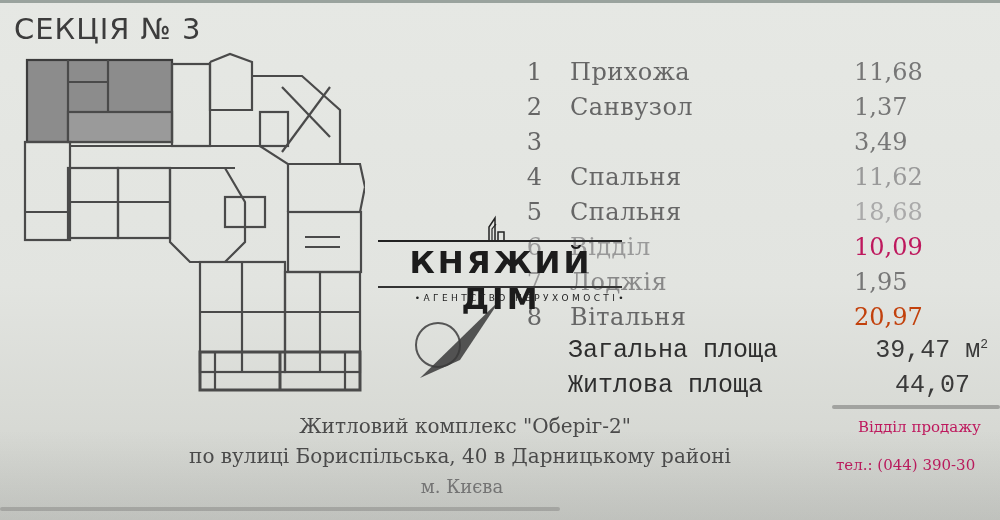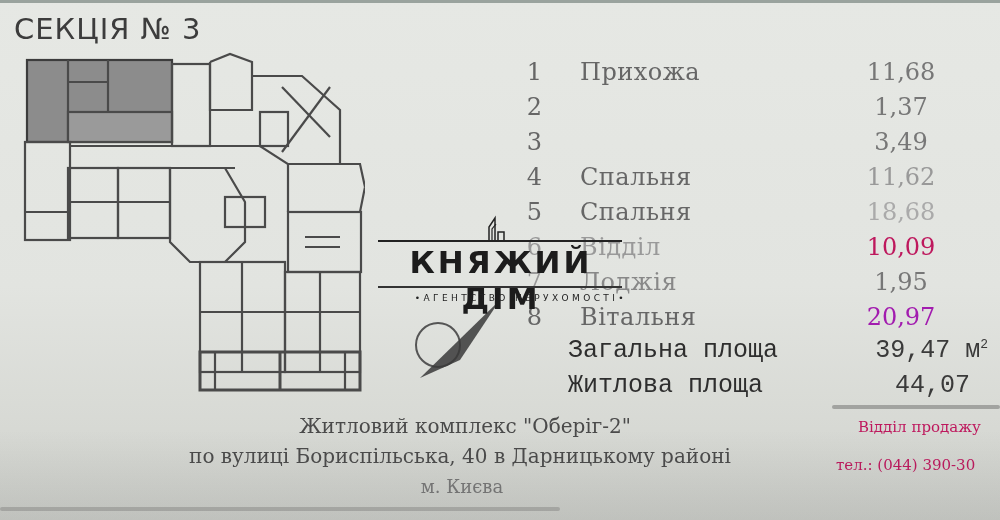--- a/index.html
+++ b/index.html
@@ -14,22 +14,22 @@
     background: linear-gradient(180deg, rgba(0,0,0,0) 0%, rgba(80,80,80,0.12) 100%); }
   .section-title {
     position:absolute; left:14px; top:12px;
     font-family: "DejaVu Sans", sans-serif; font-size: 29px; font-weight: normal;
     color:#3c3c3c; letter-spacing: 1px;
   }
   .plan { position:absolute; left:20px; top:52px; width:345px; height:340px; }
   .rooms { position:absolute; left:508px; top:58px; width:490px; }
   .room-row { position:absolute; left:0; height:34px; width:490px; font-size:24px; }
   .room-num { position:absolute; left:10px; width:24px; text-align:right; color:#666; }
-  .room-name { position:absolute; left:72px; color:#666; letter-spacing:0.5px; }
-  .room-area { position:absolute; right:37px; width:120px; text-align:center; color:#777; }
+  .room-name { position:absolute; left:62px; color:#666; letter-spacing:0.5px; }
+  .room-area { position:absolute; right:24px; width:120px; text-align:left; color:#777; }
   .total-row { position:absolute; left:0; height:34px; width:490px; font-size:25px; font-family:Liberation Mono, monospace; }
   .total-label { position:absolute; left:60px; color:#2e2e2e; }
   .total-value { position:absolute; right:10px; color:#3a3a3a; }
   .total-value sup { font-size:13px; }
   .footer-line { position:absolute; width:1000px; left:0; text-align:center; font-size:20px; color:#4a4a4a; }
   .sales { position:absolute; left:830px; font-size:15px; color:#be185d; }
   .logo { position:absolute; left:375px; top:212px; width:252px; height:100px; }
   .logo-line-top { position:absolute; left:3px; top:28px; width:244px; height:2px; background:#222; }
   .logo-title {
     position:absolute; left:0; top:32px; width:252px; text-align:center;
@@ -98,20 +98,21 @@
 </svg>
 
 <div class="rooms">
   <div class="room-row" style="top:0px">
     <span class="room-num">1</span>
     <span class="room-name">Прихожа</span>
     <span class="room-area">11,68</span>
   </div>
   <div class="room-row" style="top:35px">
     <span class="room-num">2</span>
+    <span class="room-name">Санвузол</span>
     <span class="room-area">1,37</span>
   </div>
   <div class="room-row" style="top:70px">
     <span class="room-num">3</span>
     <span class="room-area">3,49</span>
   </div>
   <div class="room-row" style="top:105px">
     <span class="room-num">4</span>
     <span class="room-name">Спальня</span>
     <span class="room-area" style="color:#999">11,62</span>
@@ -127,21 +128,21 @@
     <span class="room-area" style="color:#be185d">10,09</span>
   </div>
   <div class="room-row" style="top:210px">
     <span class="room-num" style="color:#999">7</span>
     <span class="room-name" style="color:#888">Лоджія</span>
     <span class="room-area">1,95</span>
   </div>
   <div class="room-row" style="top:245px">
     <span class="room-num">8</span>
     <span class="room-name">Вітальня</span>
-    <span class="room-area" style="color:#a21caf">20,97</span>
+    <span class="room-area" style="color:#c2410c">20,97</span>
   </div>
   <div class="total-row" style="top:278px">
     <span class="total-label">Загальна площа</span>
     <span class="total-value"><span>39,47 м</span><sup>2</sup></span>
   </div>
   <div class="total-row" style="top:313px">
     <span class="total-label">Житлова площа</span>
     <span class="total-value" style="right:28px">44,07</span>
   </div>
 </div>

